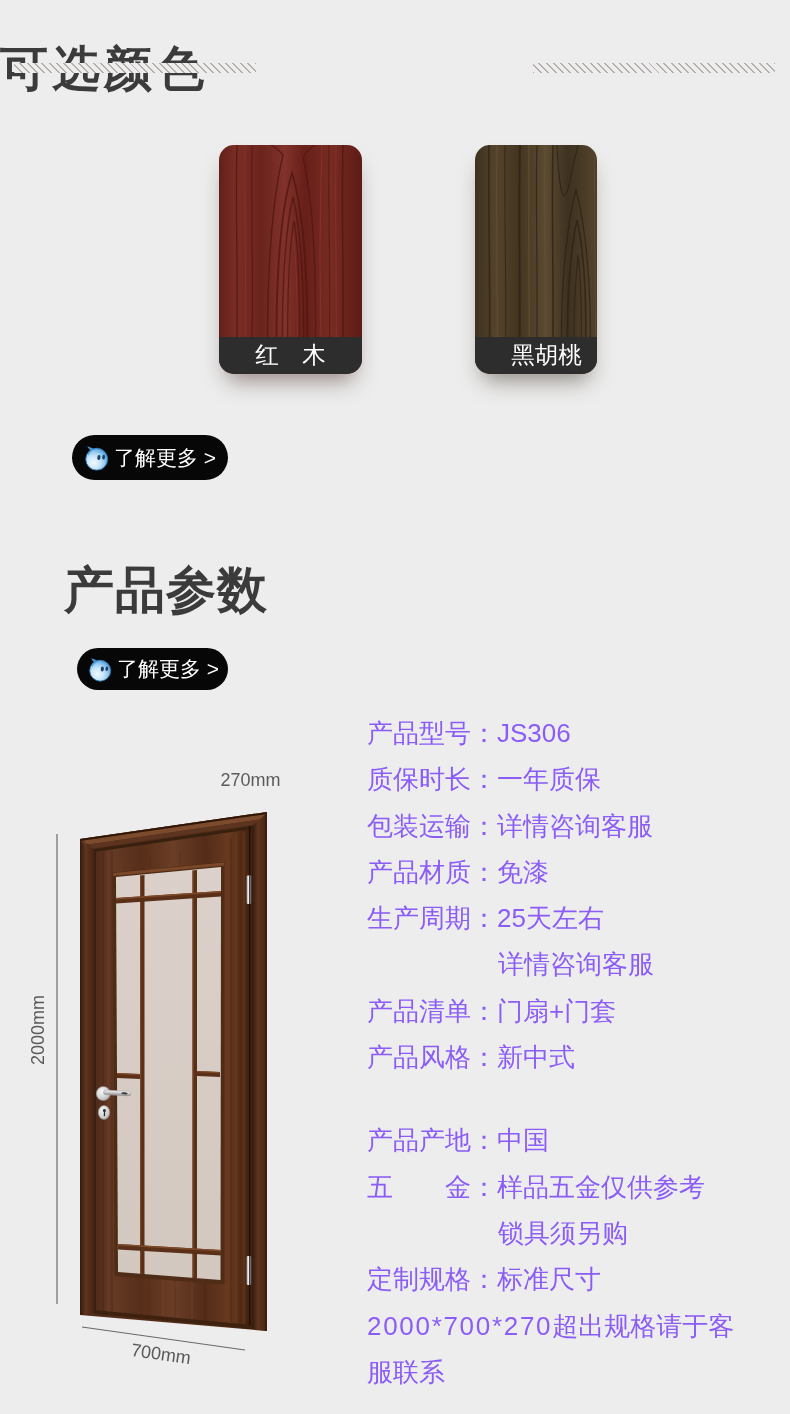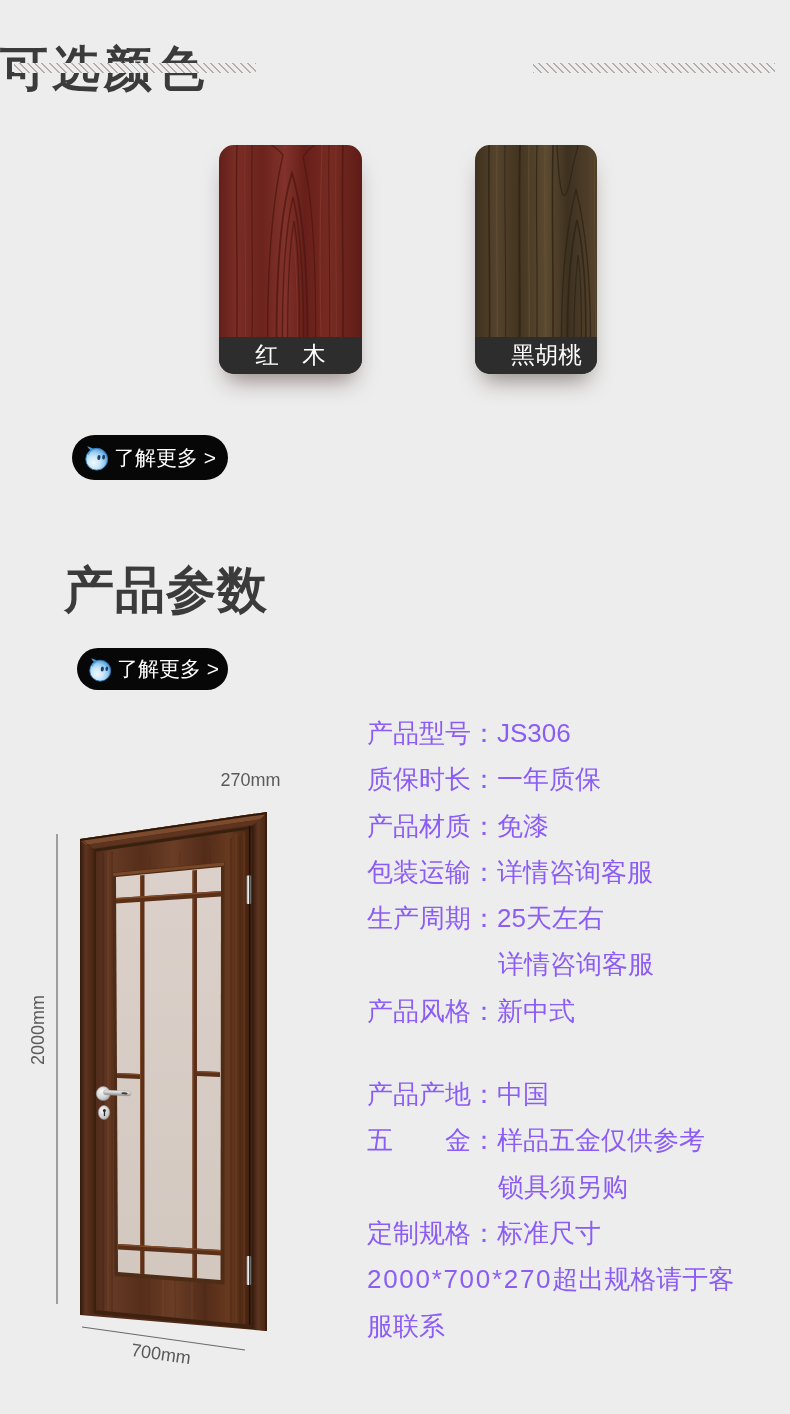--- a/index.html
+++ b/index.html
@@ -270,24 +270,25 @@
   </g>
 
   <ellipse cx="104" cy="1112.5" rx="5.7" ry="7" fill="url(#roseg)" stroke="#9a9a9a" stroke-width="0.5"></ellipse>
   <circle cx="104.4" cy="1110.6" r="1.5" fill="#2a2a2a"></circle>
   <rect x="103.8" y="1111.5" width="1.3" height="4.6" fill="#2a2a2a"></rect>
 </svg>
 
 <div class="abs" style="left:367px;top:710px;width:410px;font-size:26px;color:#8b5cf6;">
   <div style="height:46.3px;line-height:46.3px;">产品型号：JS306</div>
   <div style="height:46.3px;line-height:46.3px;">质保时长：一年质保</div>
+  <div style="height:46.3px;line-height:46.3px;">包装运输：详情咨询客服</div>
   <div style="height:46.3px;line-height:46.3px;">产品材质：免漆</div>
-  <div style="height:46.3px;line-height:46.3px;">包装运输：详情咨询客服</div>
   <div style="height:46.3px;line-height:46.3px;">生产周期：25天左右</div>
   <div style="height:46.3px;line-height:46.3px;padding-left:131px;">详情咨询客服</div>
+  <div style="height:46.3px;line-height:46.3px;">产品清单：门扇+门套</div>
   <div style="height:46.3px;line-height:46.3px;">产品风格：新中式</div>
   <div style="height:46.3px;line-height:46.3px;margin-top:37px;">产品产地：中国</div>
   <div style="height:46.3px;line-height:46.3px;">五　　金：样品五金仅供参考</div>
   <div style="height:46.3px;line-height:46.3px;padding-left:131px;">锁具须另购</div>
   <div style="height:46.3px;line-height:46.3px;">定制规格：标准尺寸</div>
   <div style="height:46.3px;line-height:46.3px;"><span style="letter-spacing:1.7px;">2000*700*270</span>超出规格请于客</div>
   <div style="height:46.3px;line-height:46.3px;">服联系</div>
 </div>
 
 </body></html>

